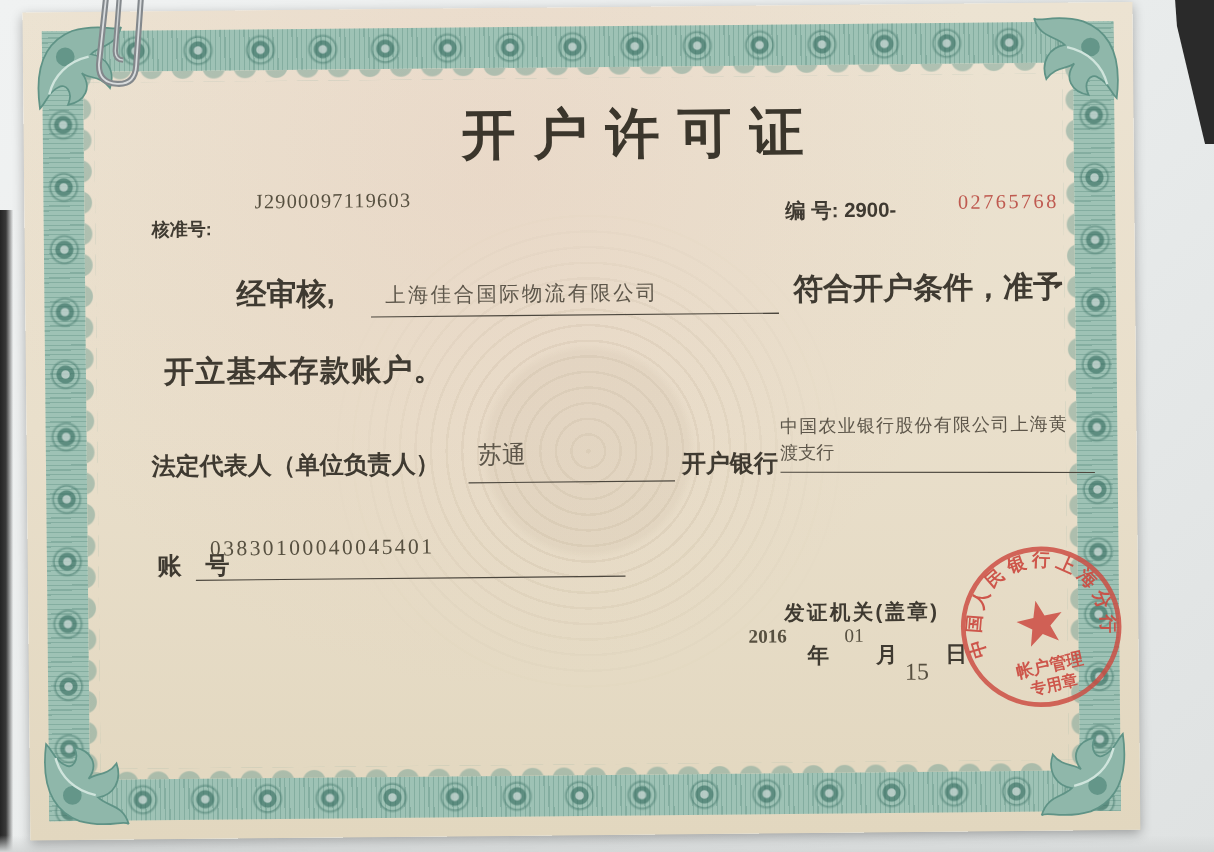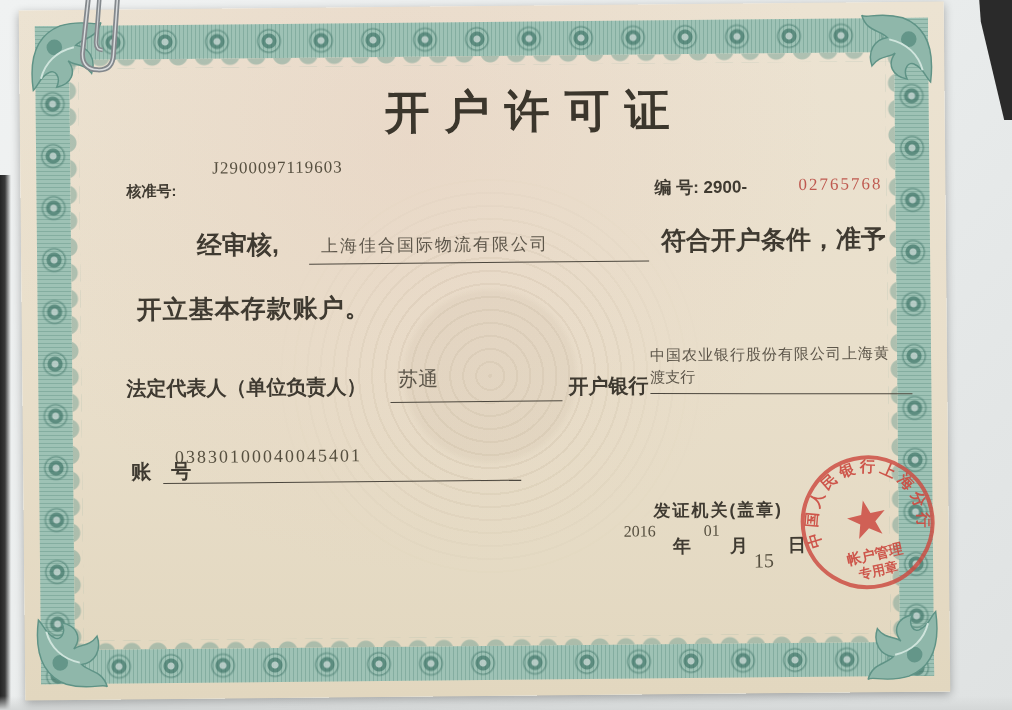--- a/index.html
+++ b/index.html
@@ -119,22 +119,22 @@
     <path d="M14,62 C18,46 30,34 48,30" fill="none" stroke="#cfe4dc" stroke-width="2"></path>
   </svg>
 
   <div class="watermark"></div>
 
   <div class="t title">开户许可证</div>
 
   <div class="t lbl" style="left:106px;top:162px;font-size:15px;margin-top:11px;">核准号:</div>
   <div class="t val" style="left:192px;top:150px;font-size:17px;letter-spacing:1px;">J2900097119603</div>
 
-  <div class="t lbl" style="left:634px;top:160px;font-size:17px;margin-top:12px;">编 号: 2900-</div>
-  <div class="t val red" style="left:778px;top:172px;font-size:17px;letter-spacing:2px;">02765768</div>
+  <div class="t lbl" style="left:634px;top:160px;font-size:17px;">编 号: 2900-</div>
+  <div class="t val red" style="left:778px;top:156px;font-size:17px;letter-spacing:2px;">02765768</div>
 
   <div class="t lbl" style="left:176px;top:220px;font-size:25px;">经审核,</div>
   <div class="t val" style="left:300px;top:227px;font-size:17px;letter-spacing:2px;color:#5d564a;">上海佳合国际物流有限公司</div>
   <div class="uline" style="left:288px;top:256px;width:340px;"></div>
   <div class="t lbl" style="left:640px;top:220px;font-size:25px;">符合开户条件，准予</div>
 
   <div class="t lbl" style="left:115px;top:284px;font-size:25px;letter-spacing:1px;">开立基本存款账户。</div>
 
   <div class="t lbl" style="left:104px;top:366px;font-size:20px;">法定代表人（单位负责人）</div>
   <div class="t val" style="left:376px;top:359px;font-size:20px;color:#5d564a;">苏通</div>
@@ -143,21 +143,21 @@
   <div class="t lbl" style="left:546px;top:368px;font-size:20px;">开户银行</div>
   <div class="t val" style="left:628px;top:342px;font-size:15px;color:#5d564a;letter-spacing:1px;">中国农业银行股份有限公司上海黄</div>
   <div class="t val" style="left:628px;top:364px;font-size:15px;color:#5d564a;text-align:center;">渡支行</div>
   <div class="uline" style="left:628px;top:390px;width:262px;transform:rotate(0.6deg);"></div>
 
   <div class="t lbl" style="left:108px;top:449px;font-size:20px;">账　号</div>
   <div class="t val" style="left:152px;top:438px;font-size:18px;letter-spacing:2px;">03830100040045401</div>
   <div class="uline" style="left:140px;top:474px;width:358px;"></div>
 
   <div class="t lbl" style="left:630px;top:495px;font-size:17px;letter-spacing:2px;">发证机关(盖章)</div>
-  <div class="t val" style="left:600px;top:518px;font-size:16px;">2016</div>
+  <div class="t val" style="left:600px;top:518px;font-size:16px;font-weight:bold;">2016</div>
   <div class="t lbl" style="left:649px;top:530px;font-size:18px;">年</div>
   <div class="t val" style="left:680px;top:518px;font-size:16px;text-align:center;">01</div>
   <div class="t lbl" style="left:706px;top:530px;font-size:18px;">月</div>
   <div class="t val" style="left:730px;top:546px;font-size:20px;">15</div>
   <div class="t lbl" style="left:764px;top:530px;font-size:18px;">日</div>
 
   <svg class="seal" viewBox="0 0 150 150">
     <circle cx="75" cy="75" r="64" fill="none" stroke="#cc4b41" stroke-width="4" opacity=".9"></circle>
     <defs>
       <path id="sealArc" d="M 28,92 A 50,50 0 1 1 122,92" fill="none"></path>

